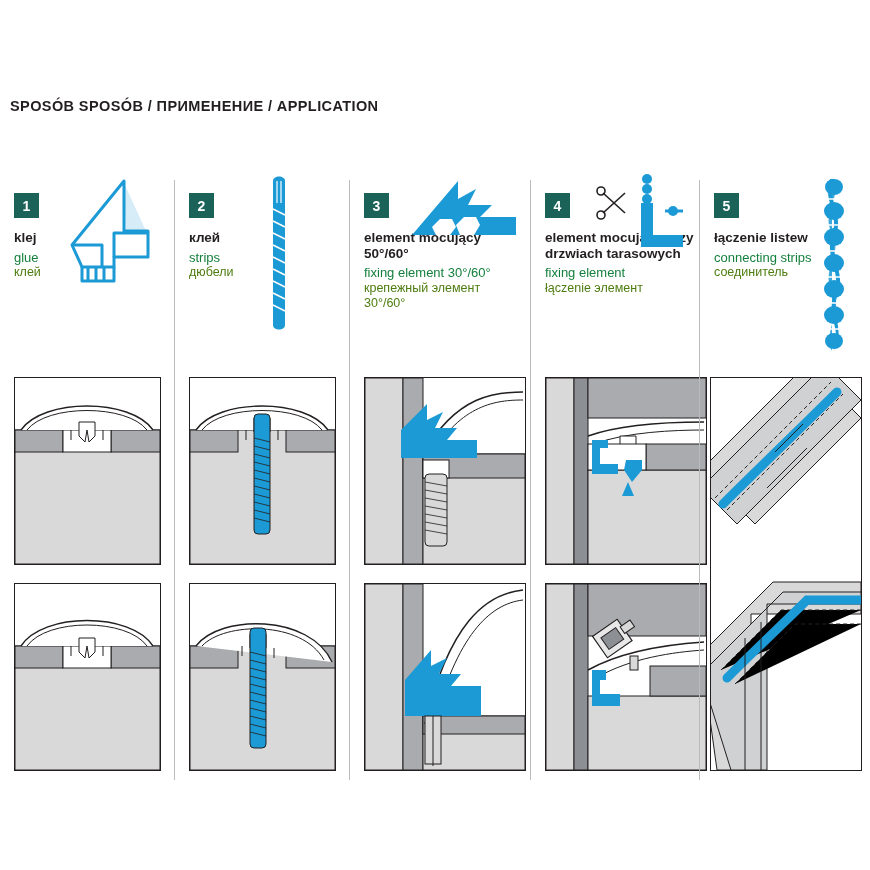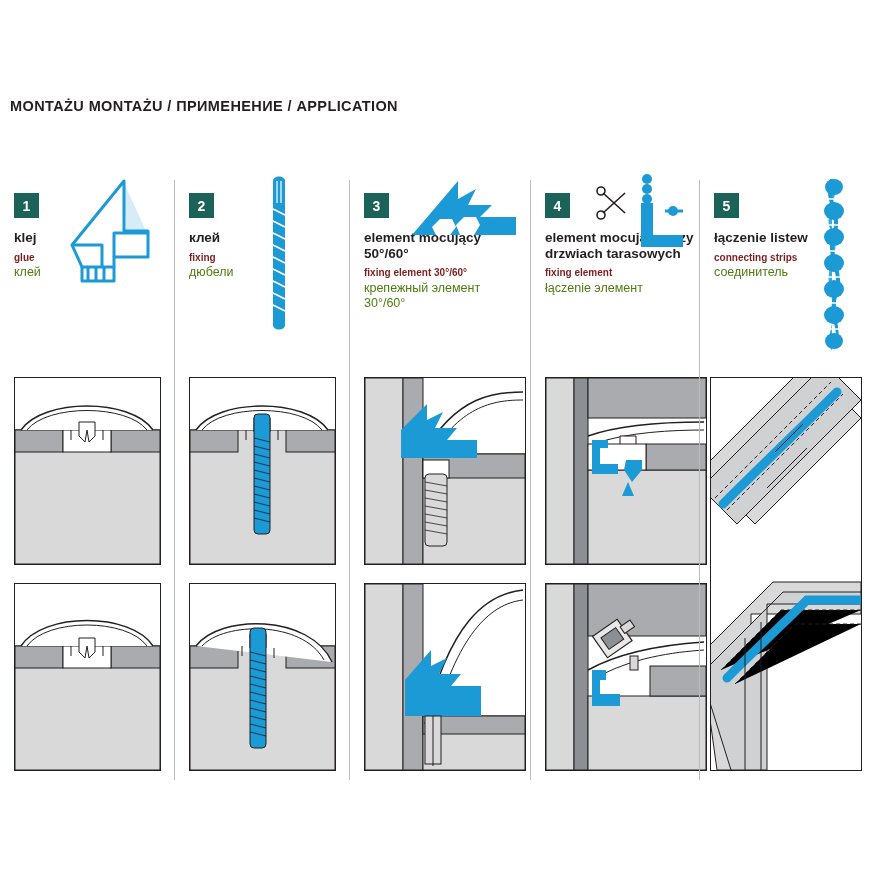--- a/index.html
+++ b/index.html
@@ -71,24 +71,23 @@
     width: 150px;
   }
   .lbl-pl {
     font-size: 13.5px;
     font-weight: bold;
     color: #231f20;
     line-height: 15.5px;
     margin-bottom: 4px;
   }
   .lbl-en {
-    font-size: 10px;
-    color: #7f1d1d;
+    font-size: 13px;
+    color: #15803d;
     line-height: 15.5px;
-    font-weight: bold;
   }
   .lbl-ru {
     font-size: 12.5px;
     color: #4d7c0f;
     line-height: 15.5px;
   }
   .icon-art {
     position: absolute;
     top: 8px;
     left: 52px;
@@ -107,21 +106,21 @@
   .wide .p-top  { width: 160px; }
   .wide .p-bot  { width: 160px; }
   svg { display: block; }
 </style>
 </head>
 <body>
 
 <div class="page">
 
   <div class="title">
-    <span>MONTAŻU MONTAŻU / ПРИМЕНЕНИЕ / APPLICATION</span>
+    <span>SPOSÓB SPOSÓB / ПРИМЕНЕНИЕ / APPLICATION</span>
   </div>
 
   <div class="columns">
 
     <div class="col" style="left:0px;">
       <div class="badge">1</div>
       <div class="labels">
         <div class="lbl-pl">klej</div>
         <div class="lbl-en">glue</div>
         <div class="lbl-ru">клей</div>
@@ -169,21 +168,21 @@
           <path d="M56 62 L56 72 M88 62 L88 72" stroke="#231f20" stroke-width="1"></path>
         </svg>
       </div>
     </div>
     <div class="col-sep" style="left:174px;"></div>
 
     <div class="col" style="left:175px;">
       <div class="badge">2</div>
       <div class="labels">
         <div class="lbl-pl">клей</div>
-        <div class="lbl-en">fixing</div>
+        <div class="lbl-en">strips</div>
         <div class="lbl-ru">дюбели</div>
       </div>
 
       <div class="icon-art" style="left:88px;top:10px;">
         <svg width="40" height="160" viewBox="0 0 40 160">
           <path d="M10 6 C 10 0, 22 0, 22 6 L22 150 C22 156, 10 156, 10 150 Z" fill="#1b9ad6"></path>
           <g stroke="#ffffff" stroke-width="1.6">
             <path d="M10 34 L22 40 M10 46 L22 52 M10 58 L22 64 M10 70 L22 76 M10 82 L22 88 M10 94 L22 100 M10 106 L22 112 M10 118 L22 124 M10 130 L22 136"></path>
           </g>
           <path d="M14 6 L14 28 M18 6 L18 28" stroke="#ffffff" stroke-width="1.2"></path>

